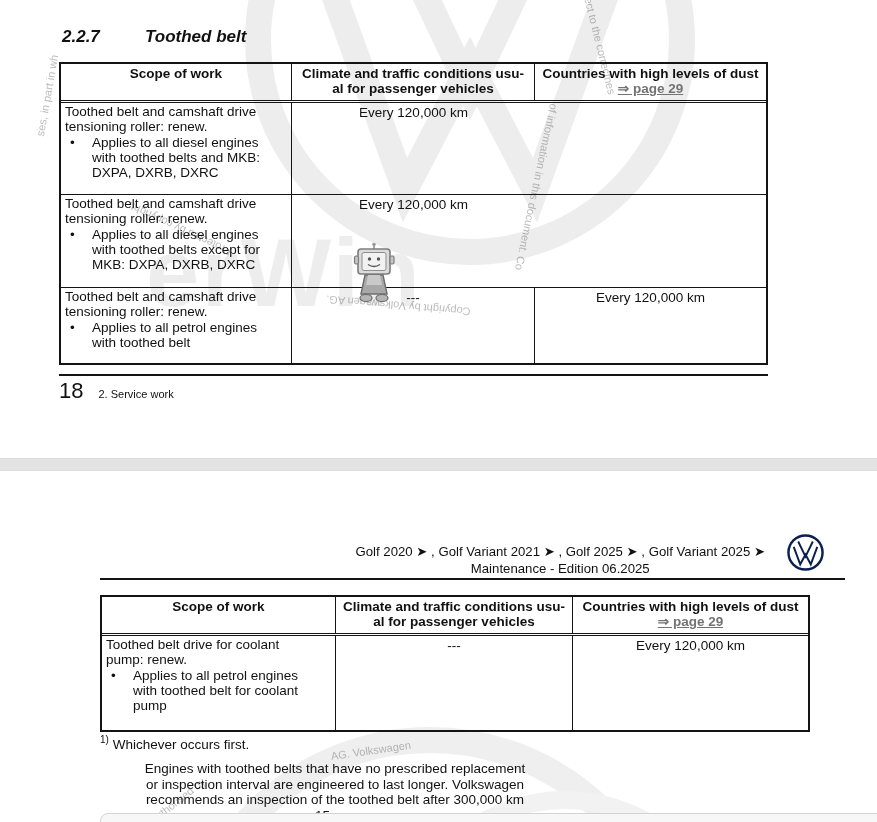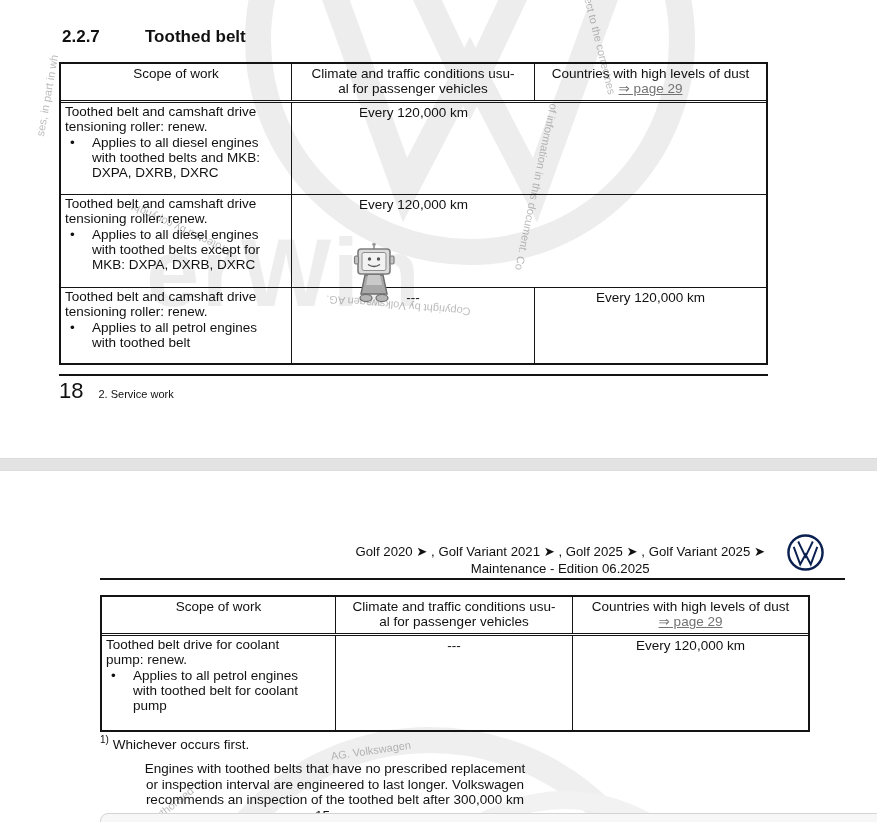--- a/index.html
+++ b/index.html
@@ -14,30 +14,30 @@
   .page2 { top:471px; height:351px; }
 
   
   .wm { position:absolute; color:rgba(90,90,90,0.42); font-size:11px; white-space:nowrap; pointer-events:none; }
   .wm-erwin { position:absolute; left:146px; top:218px; font-size:96px; font-weight:bold;
               letter-spacing:2px; color:rgba(0,0,0,0.07); pointer-events:none; }
   .wm-svg { position:absolute; pointer-events:none; }
 
   
   .heading { position:absolute; left:62px; top:27px; display:flex; align-items:baseline;
-             font-size:17px; font-weight:bold; }
+             font-size:17px; font-weight:bold;font-style:italic; }
   .heading .num { width:83px; }
 
   .vw-table { position:absolute; border:2px solid #141414; background:transparent; font-size:13.5px; line-height:15.4px; }
   .t1 { left:59px; top:62px; width:709px; }
   .t2 { left:100px; top:124px; width:710px; }
   .t-row { display:grid; }
   .t1 .t-row { grid-template-columns:231px 243px 1fr; }
   .t2 .t-row { grid-template-columns:234px 237px 1fr; }
-  .t-head { border-bottom:3px double #141414; }
+  .t-head { border-bottom:3px double #141414;font-weight:bold; }
   .t-head .cell { text-align:center; padding:2px 4px 3px; }
   .t-body { border-bottom:1.5px solid #141414; }
   .t-body:last-child { border-bottom:none; }
   .cell { border-right:1.5px solid #141414; padding:1px 4px 4px; }
   .cell:last-child { border-right:none; }
   .cell.val { text-align:center; padding-top:2px; }
   .t1 .r1 { min-height:92px; } .t1 .r2 { min-height:93px; } .t1 .r3 { min-height:75px; }
   .t1 .t-head { min-height:34px; }
   .t2 .t-head { min-height:35px; } .t2 .r1 { min-height:94px; }
   .pre { white-space:pre-line; }

